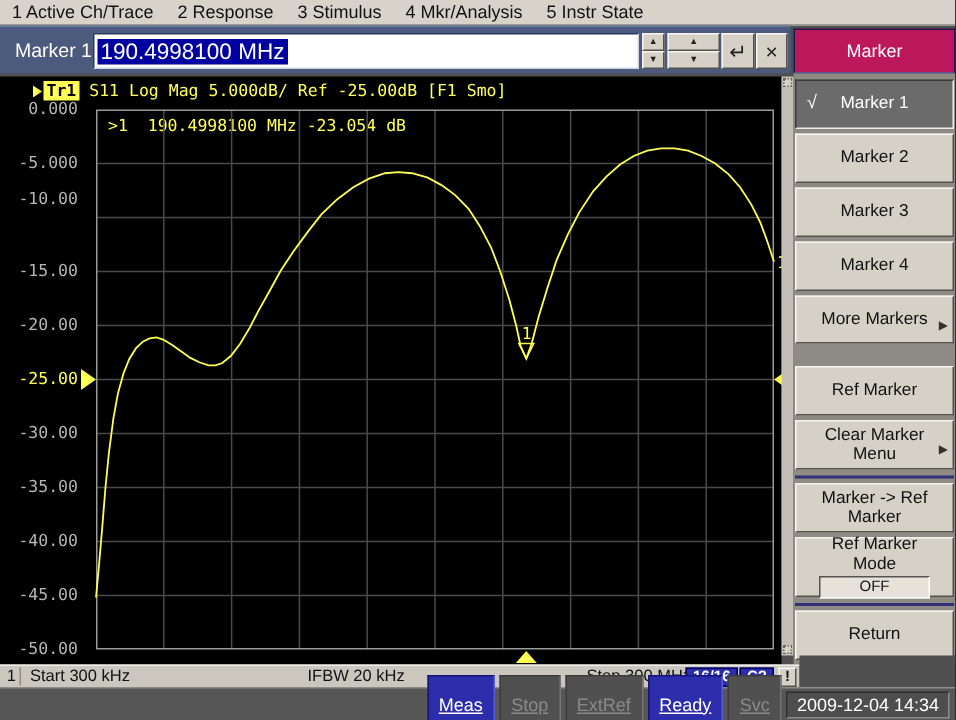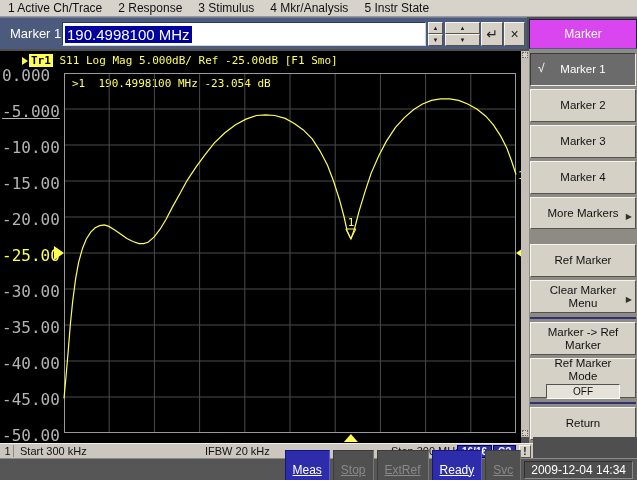--- a/index.html
+++ b/index.html
@@ -30,31 +30,31 @@
   
   .graph { position:absolute; left:0; top:51px; width:521px; height:392px; background:#000; }
   .trace-header { position:absolute; left:3px; top:3px; display:flex; align-items:center;
                   font-family:"DejaVu Sans Mono", monospace; font-size:11px; white-space:pre;padding-left:19px; }
   .tri-right-sm { width:0; height:0; border-left:6px solid #ffff55; border-top:4px solid transparent;
                   border-bottom:4px solid transparent; margin-right:1px; }
   .trace-chip { background:#ffff55; color:#000; padding:0 2px; font-weight:bold; }
   .trace-text { color:#ffff55; }
   .readout { position:absolute; left:72px; top:26px; color:#ffff55; white-space:pre;
              font-family:"DejaVu Sans Mono", monospace; font-size:11px; }
-  .ylab { position:absolute; left:2px; width:50px; text-align:left; color:#b4b4b4;
-          font-family:"DejaVu Sans Mono", monospace; font-size:16px; }
+  .ylab { position:absolute; left:2px; width:50px; text-align:right; color:#b4b4b4;
+          font-family:"DejaVu Sans Mono", monospace; font-size:11px; }
   .ylab.ref { color:#ffff55; }
   .plot-svg { position:absolute; left:64px; top:22px; overflow:visible; }
 
   
   .scrollstrip { position:absolute; left:521px; top:51px; width:8px; height:386px; background:#c3bfb7; }
   .scroll-nub { position:absolute; left:1px; width:6px; height:6px; border:1px dotted #6b6860; background:#d5d1c7; }
 
   
-  .sidebar-header { position:absolute; left:529px; top:19px; width:108px; height:30px; background:#d946ef;
+  .sidebar-header { position:absolute; left:529px; top:19px; width:108px; height:30px; background:#be185d;
                     color:#fff; font-size:12px; display:flex; align-items:center; justify-content:center;
                     border:1px solid #1c1c4e; border-bottom-color:#565696; }
   .sidebar { position:absolute; left:529px; top:49px; width:108px; height:394px; background:#8e8a84;
              display:flex; flex-direction:column; padding:4px 1px 0 1px; }
   .softkey { position:relative; height:33px; margin-bottom:3px; background:#d5d1c7;
              border:1px solid; border-color:#f7f5f1 #55534d #55534d #f7f5f1;
              color:#111; font-size:11.5px; display:flex; align-items:center; justify-content:center;
              text-align:center; line-height:13px; padding:0 10px; cursor:default; }
   .softkey.selected { background:#6b6b6b; color:#fff; border-color:#3c3c3c #ececec #ececec #3c3c3c; }
   .softkey .check { position:absolute; left:7px; top:8px; font-size:12px; }
@@ -121,22 +121,22 @@
     <div class="tb-btn" style="left:504px; width:21px; font-size:14px;">×</div>
   </div>
 
   <div class="graph">
     <div class="trace-header">
       <span class="tri-right-sm"></span><span class="trace-chip">Tr1</span><span class="trace-text"> S11 Log Mag 5.000dB/ Ref -25.00dB [F1 Smo]</span>
     </div>
     <div class="readout">&gt;1  190.4998100 MHz -23.054 dB</div>
     <div id="ylabels">
         <span class="ylab" style="top: 15px;">0.000</span>
-        <span class="ylab" style="top: 51px; text-decoration: underline;">-5.000</span>
-        <span class="ylab" style="top: 87px;">-10.00</span>
+        <span class="ylab" style="top: 51px;">-5.000</span>
+        <span class="ylab" style="top: 75px;">-10.00</span>
         <span class="ylab" style="top: 123px;">-15.00</span>
         <span class="ylab" style="top: 159px;">-20.00</span>
         <span class="ylab ref" style="top: 195px;">-25.00</span>
         <span class="ylab" style="top: 231px;">-30.00</span>
         <span class="ylab" style="top: 267px;">-35.00</span>
         <span class="ylab" style="top: 303px;">-40.00</span>
         <span class="ylab" style="top: 339px;">-45.00</span>
         <span class="ylab" style="top: 375px;">-50.00</span>
       </div>
     <svg id="plot" class="plot-svg" width="452" height="360" viewBox="0 0 452 360">

